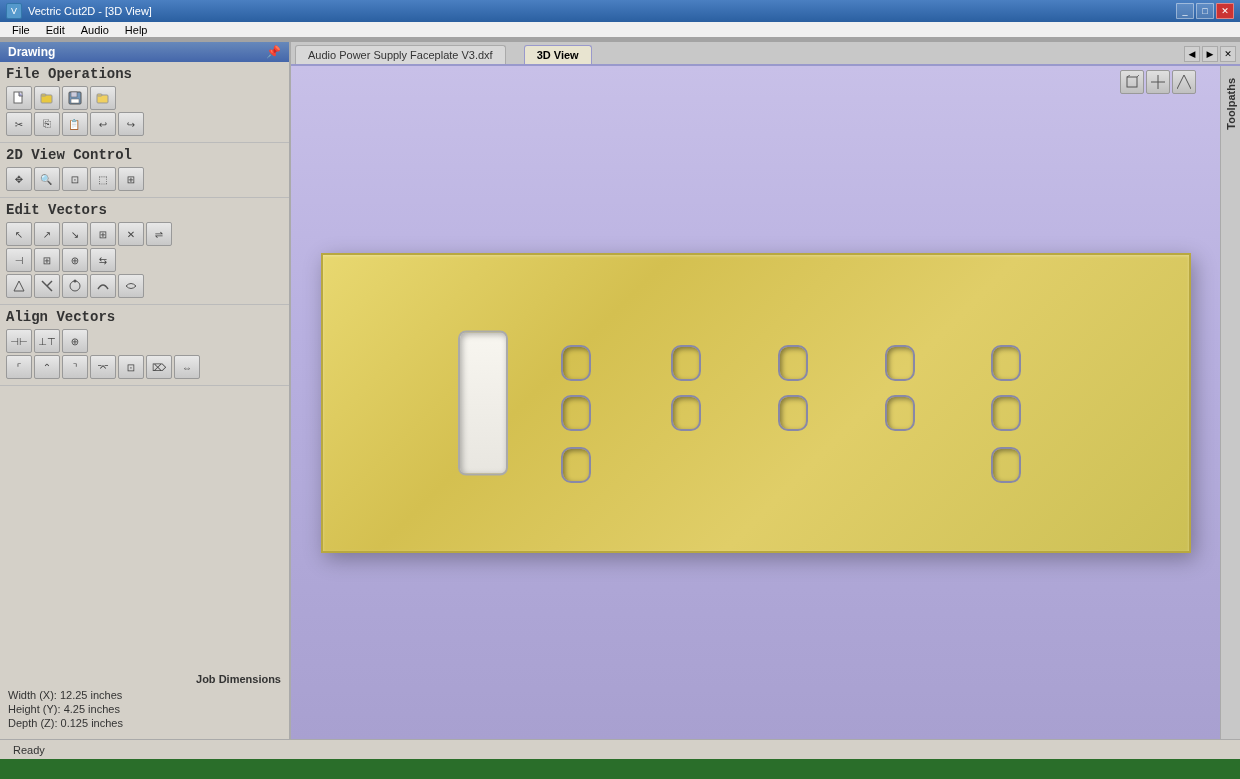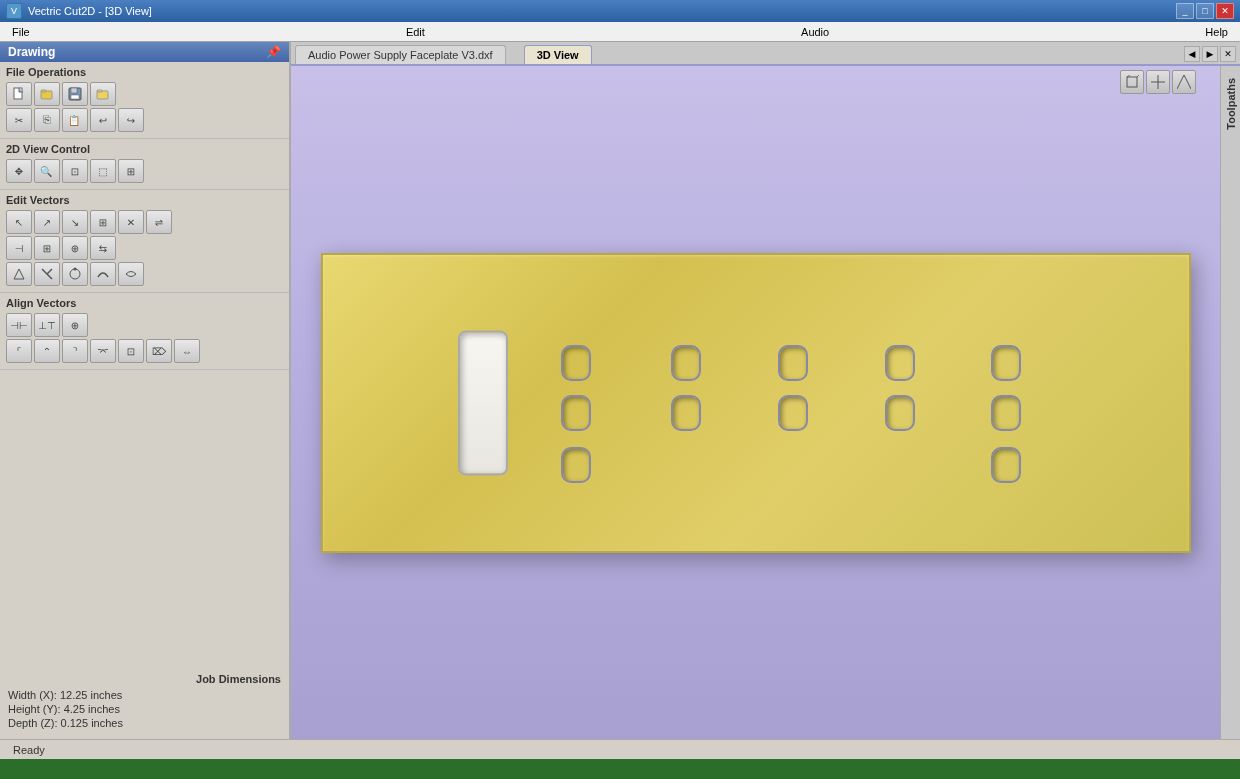--- a/index.html
+++ b/index.html
@@ -49,24 +49,23 @@
       border-radius: 1px;
     }
     #title-bar .win-btn.close { background: #cc3333; }
 
     
     #menu-bar {
       height: 20px;
       background: #f0f0f0;
       display: flex;
       align-items: center;
-      border-bottom: 1px solid #a3a3a3;
+      border-bottom: 5px solid #a3a3a3;
       padding: 0 4px;
       font-size: 11px;
-      justify-content: space-between;
     }
     .menu-item {
       padding: 2px 8px;
       cursor: pointer;
       border-radius: 2px;
     }
 
     
     #main-layout {
       display: flex;
@@ -95,23 +94,24 @@
       align-items: center;
       justify-content: space-between;
     }
 
     .panel-section {
       padding: 4px 6px;
       border-bottom: 1px solid #bbb;
     }
     .section-title {
       font-weight: bold;
-      font-size: 11px;
+      font-size: 14px;
       margin-bottom: 4px;
       color: #333;
+      font-family: Liberation Mono, monospace;
     }
     .tool-row {
       display: flex;
       flex-wrap: wrap;
       gap: 2px;
       margin-bottom: 2px;
     }
     .tool-btn {
       width: 26px; height: 24px;
       background: linear-gradient(to bottom, #e8e8e8, #c8c8c8);

